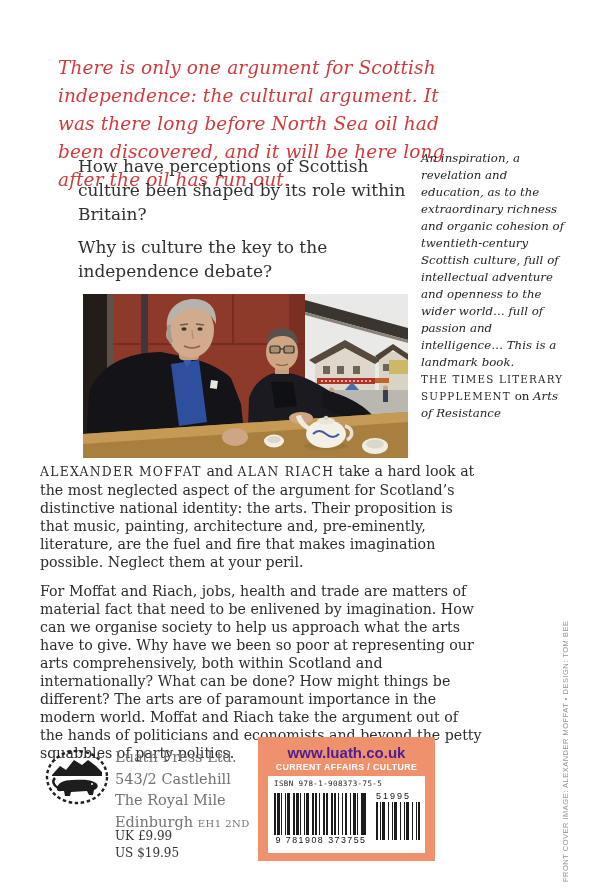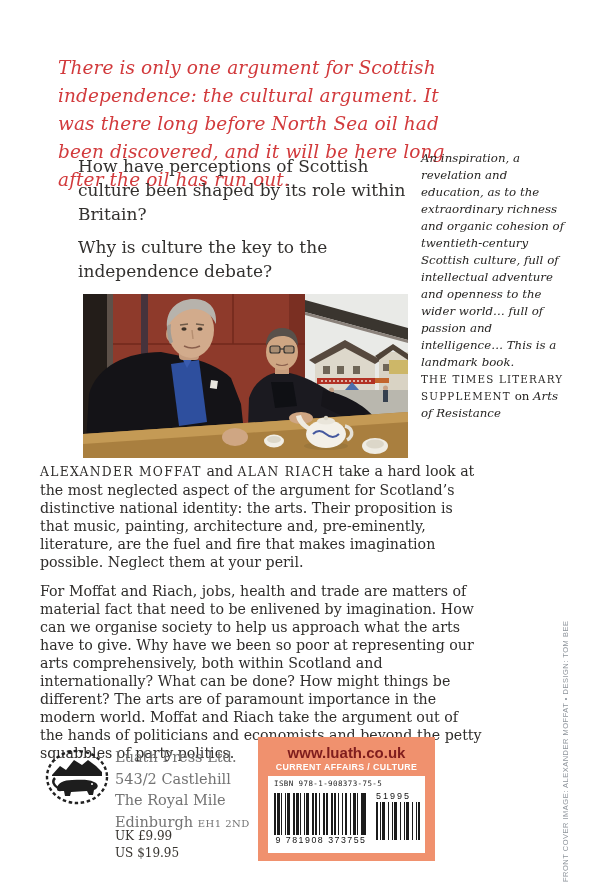--- a/index.html
+++ b/index.html
@@ -41,21 +41,21 @@
   .pubtext p{margin:0; font-size:14.5px; line-height:21.5px;}
   .pubtext .pc{font-size:10px; letter-spacing:.5px;}
   .prices{position:absolute; left:115px; top:828px; color:#37342f;}
   .prices p{margin:0; font-size:12px; line-height:16.5px;}
   
   .salesbox{
     position:absolute; left:258px; top:737px; width:177px; height:124px;
     background:#f0916e; font-family:"Liberation Sans", sans-serif;
     text-align:center;
   }
-  .salesbox .url{margin:7px 0 0 0; color:#7f1d1d; font-weight:bold; font-size:15px;}
+  .salesbox .url{margin:7px 0 0 0; color:#4c1d95; font-weight:bold; font-size:15px;}
   .salesbox .cat{margin:1px 0 0 0; color:#ffffff; font-weight:bold; font-size:8.8px; letter-spacing:.4px;}
   .bc-panel{
     position:absolute; left:10px; top:39px; width:157px; height:77px;
     background:#ffffff; text-align:left;
   }
   .isbn{
     margin:3px 0 0 6px; font-family:"DejaVu Sans Mono", monospace;
     font-size:7.5px; letter-spacing:.4px; color:#1c1c1c;
   }
   .bc-row{position:absolute; left:6px; top:15px; width:146px; height:58px;}

